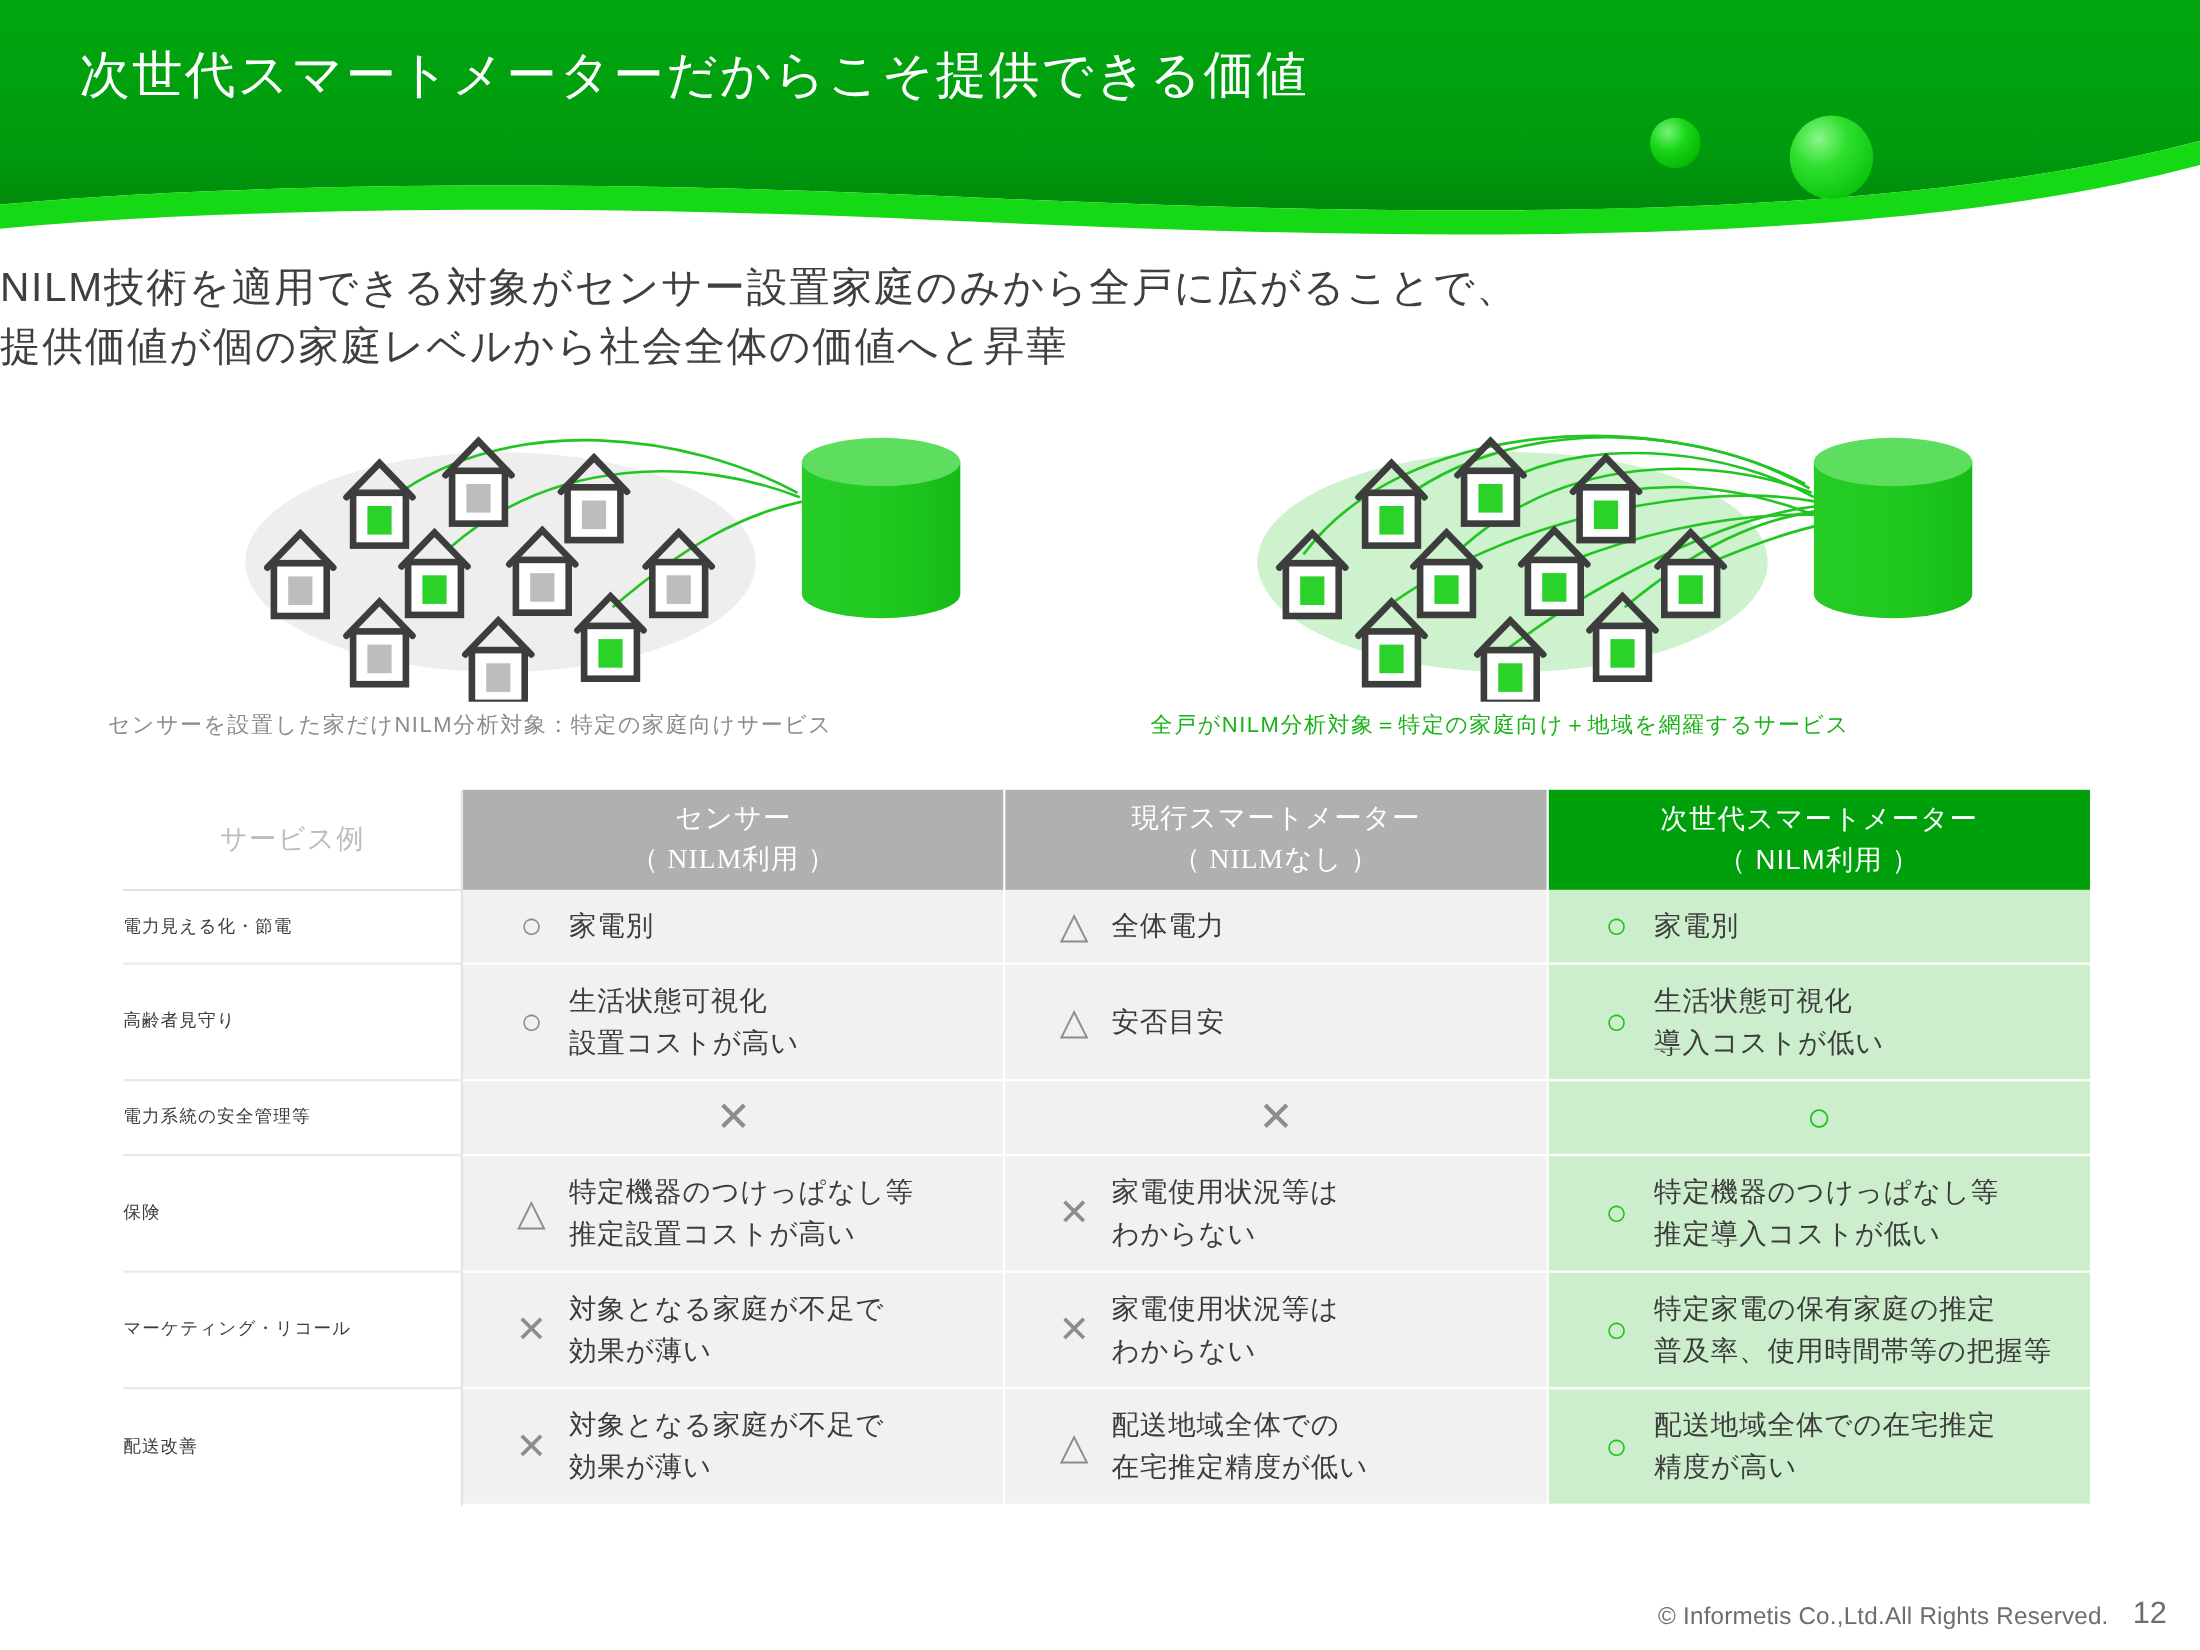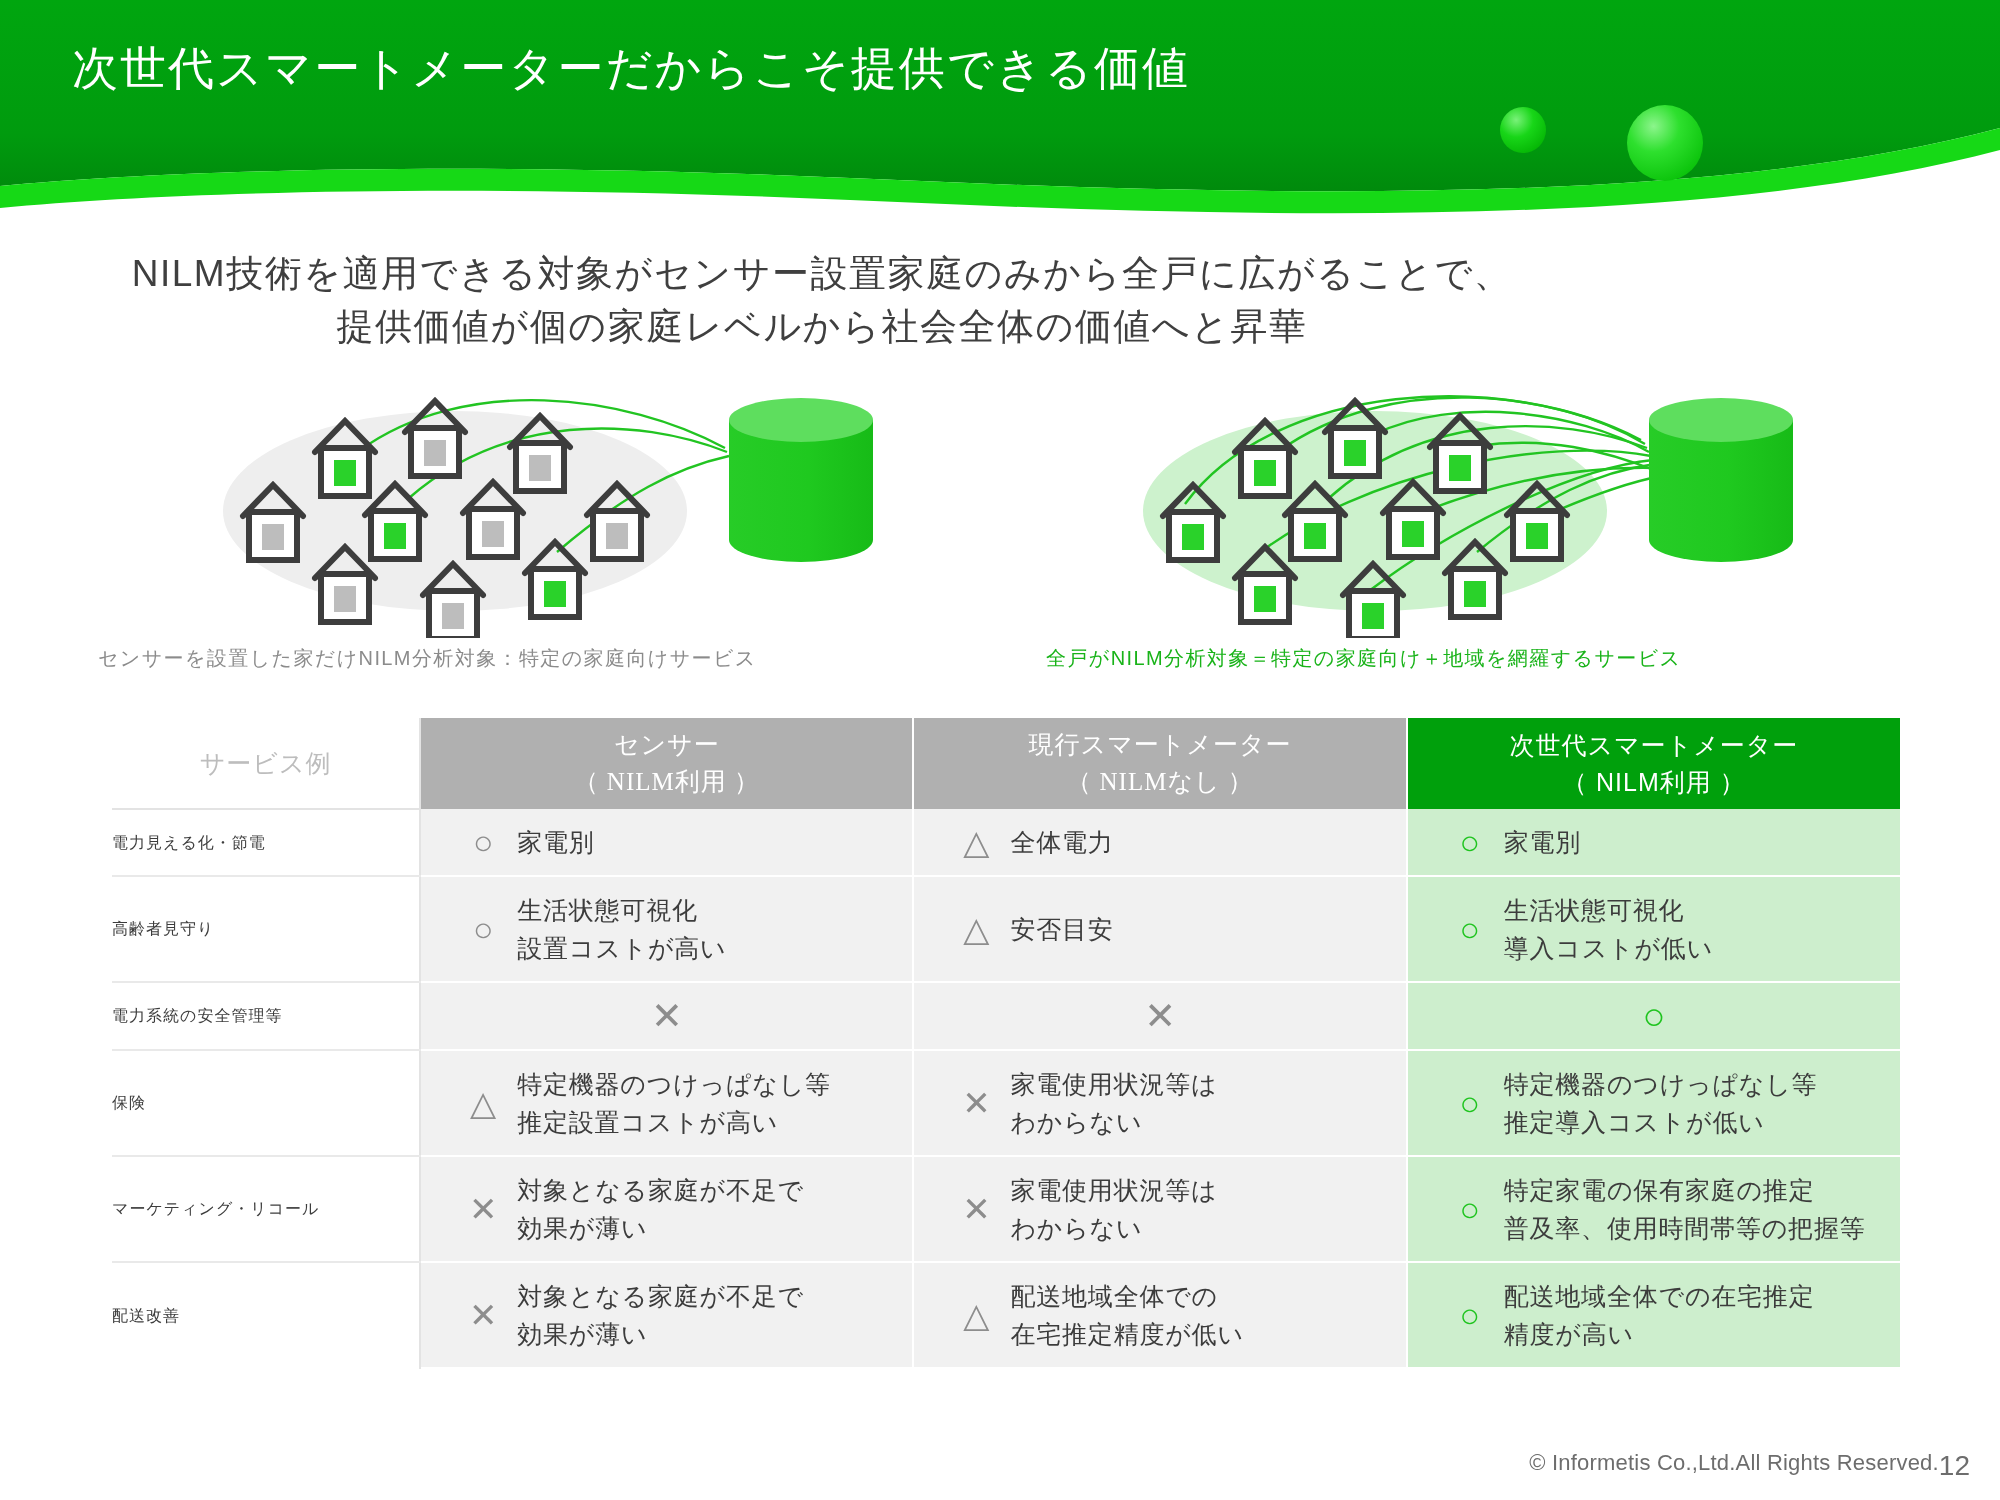--- a/index.html
+++ b/index.html
@@ -29,23 +29,22 @@
     font-size: 46px;
     letter-spacing: 2px;
     color: #ffffff;
     white-space: nowrap;
     z-index: 5;
   }
 
   
   #subtitle-block {
     position: absolute;
-    left: 0; top: 248px;
+    left: 0; top: 236px;
     width: 1644px;
-    text-align: center;
     line-height: 1.42;
   }
   .subtitle-line {
     font-size: 37px;
     color: #3f3f3f;
     letter-spacing: 1.5px;
   }
 
   
   #diagram-row {
@@ -168,21 +167,22 @@
     letter-spacing: 0.8px;
     color: #3c3c3c;
   }
   .cell-text .tl { display: block; white-space: nowrap; }
 
   
   #footer {
     position: absolute;
     right: 30px; bottom: 18px;
     display: flex;
-    align-items: flex-start;
+    align-items: flex-end;
+    gap: 22px;
   }
   #copyright {
     font-size: 22px;
     color: #6d6d6d;
     letter-spacing: 0.2px;
   }
   #page-number {
     font-size: 28px;
     color: #6d6d6d;
   }

